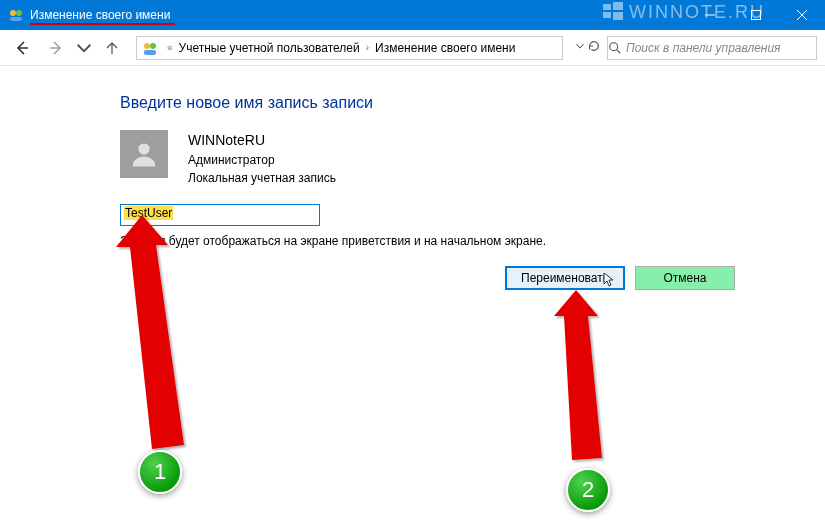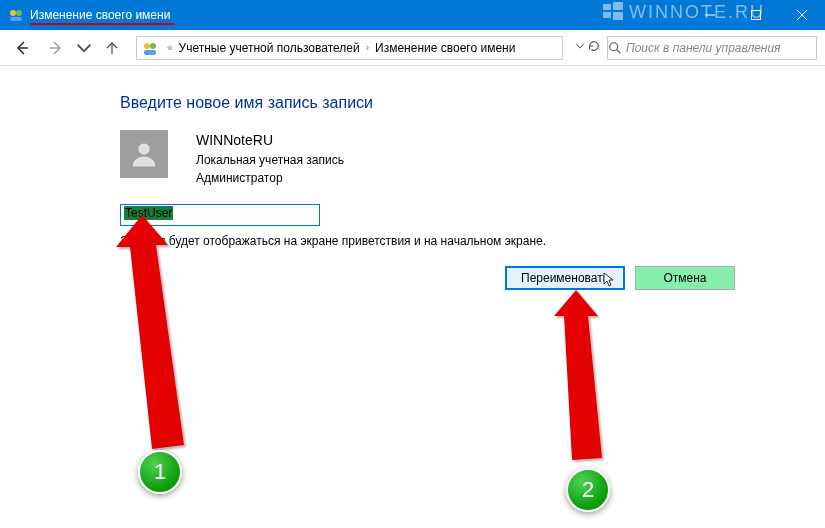--- a/index.html
+++ b/index.html
@@ -29,27 +29,27 @@
     .crumb-sep { color: #777; padding: 0 4px; font-size: 10px; }
     .refresh { width: 28px; color: #555; display:flex; align-items:center; justify-content:center; }
     .refresh .ref-icon { width:18px; height:18px; }
     .searchbox { width: 210px; height: 24px; border: 1px solid #ccc; display: flex; align-items: center; padding: 0 0; }
     .searchbox svg { width: 14px; height: 14px; color: #555; margin-right: 4px; flex-shrink:0; }
     .searchbox .ph { color: #888; font-size: 12px; font-style: italic; white-space: nowrap; overflow: hidden; }
 
     
     .content { padding: 28px 0 0 120px; position: relative; }
     .heading { color: #003399; font-size: 16px; font-weight: 400; margin-bottom: 18px; }
-    .user-row { display: flex; align-items: flex-start; gap: 28px; margin-bottom: 16px; }
+    .user-row { display: flex; align-items: flex-start; gap: 20px; margin-bottom: 16px; }
     .avatar { width: 48px; height: 48px; background: #9e9e9e; display: flex; align-items: center; justify-content: center; }
     .avatar svg { width: 30px; height: 30px; color: #e0e0e0; }
     .user-meta { font-size: 12px; line-height: 1.5; }
     .user-name { font-size: 14px; font-weight: 400; }
     .textbox { width: 200px; height: 22px; border: 1px solid #0078d7; padding: 1px 3px; font-size: 12px; display: inline-block; }
-    .textbox .highlight { background: #15803d; padding: 0 1px; }
+    .textbox .highlight { background: #fde047; padding: 0 1px; }
     .desc { font-size: 12px; margin-top: 8px; color: #000; }
 
     .btn-row { display: flex; gap: 10px; position: absolute; left: 505px; top: 200px; }
     .win-button { min-width: 100px; height: 24px; border: 1px solid #aaa; background: #86efac; font-size: 12px; padding: 0 14px; display: flex; align-items: center; justify-content: center; position: relative; }
     .win-button.primary { border: 2px solid #0078d7; background: #e5f1fb; }
     .cursor { position: absolute; right: 8px; top: 4px; width: 12px; height: 16px; }
 
     
     .big-arrow { position: absolute; pointer-events: none; }
     .badge { position: absolute; width: 44px; height: 44px; border-radius: 50%; background: radial-gradient(circle at 35% 30%, #4fd24f, #0a9a0a 70%); border: 2px solid #fff; box-shadow: 0 2px 6px rgba(0,0,0,.4); display: flex; align-items: center; justify-content: center; color: #fff; font-size: 22px; font-weight: 400; pointer-events: none; }
@@ -163,22 +163,22 @@
 
   <div class="user-row">
     <div class="avatar">
       <svg viewBox="0 0 24 24">
           <circle cx="12" cy="8" r="4.5" fill="currentColor"></circle>
           <path d="M3 22c0-5 4-8 9-8s9 3 9 8" fill="currentColor"></path>
         </svg>
     </div>
     <div class="user-meta">
       <div class="user-name">WINNoteRU</div>
+      <div>Администратор</div>
       <div>Локальная учетная запись</div>
-      <div>Администратор</div>
     </div>
   </div>
 
   <div class="textbox">
     <span class="highlight">TestUser</span>
   </div>
   <div class="desc">Это имя будет отображаться на экране приветствия и на начальном экране.</div>
 
   <div class="btn-row">
     <div class="win-button primary">

